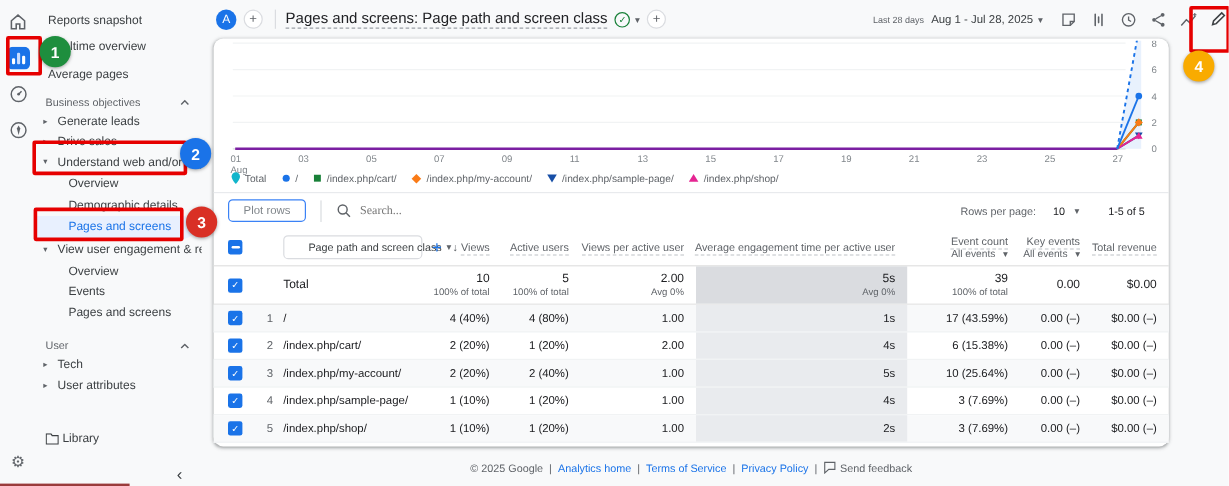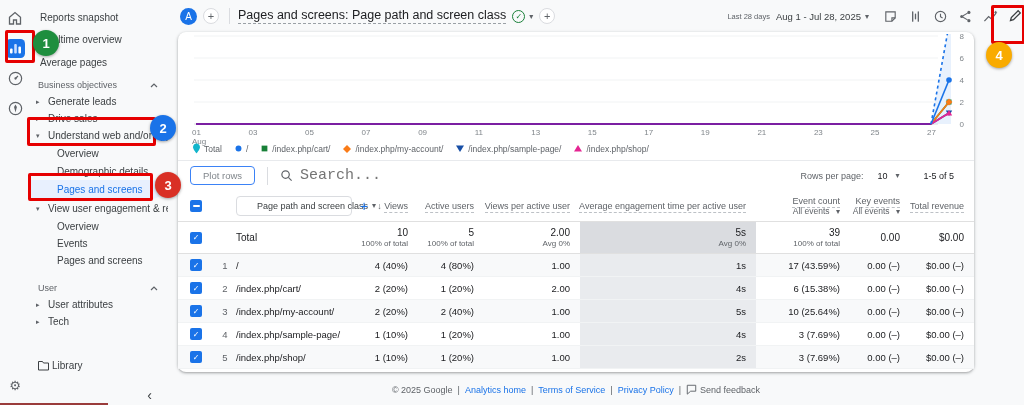--- a/index.html
+++ b/index.html
@@ -45,34 +45,34 @@
   .chart-block{position:absolute;left:0;top:0;width:796px;height:128px;}
   #chart-svg{position:absolute;left:8px;top:2px;overflow:hidden;}
   .legend{position:absolute;left:14px;top:111px;display:flex;align-items:center;gap:12px;font-size:8.5px;color:#5f6368;}
   .legend-item{display:flex;align-items:center;gap:3px;cursor:pointer;}
 
   
   .controls{position:absolute;left:0;top:128px;width:796px;height:30px;display:flex;align-items:center;border-top:1px solid #e8eaed;box-sizing:border-box;}
   .plot-rows{margin-left:12px;padding:3px 12px;border:1px solid #3b82f6;border-radius:4px;color:#80868b;font-size:9.5px;background:#fff;cursor:pointer;}
   .ctl-div{width:1px;height:18px;background:#dadce0;margin:0 12px;}
   .search-wrap{display:flex;align-items:center;gap:5px;flex:1;}
-  .search-input{border:none;outline:none;font-size:15px;color:#3c4043;width:200px;background:transparent;font-family:Liberation Mono, monospace;}
+  .search-input{border:none;outline:none;font-size:10px;color:#3c4043;width:200px;background:transparent;font-family:Liberation Serif, serif;}
   .rpp{display:flex;align-items:center;font-size:9px;color:#5f6368;margin-right:20px;gap:4px;}
   .rpp .val{color:#202124;margin-left:10px;cursor:pointer;}
   .rpp .range{margin-left:20px;color:#202124;text-align:right;}
 
   
   .grid{display:grid;grid-template-columns:36px 22px 116px 66px 66px 96px 176px 94px 60px 64px;align-items:center;}
   .t-head{position:absolute;left:0;top:158px;width:796px;height:32px;border-bottom:1px solid #e0e0e0;box-sizing:border-box;font-size:9px;color:#5f6368;}
   .t-head .hlab{justify-self:end;padding-right:10px;text-align:right;white-space:nowrap;}
   .t-head .dashed{border-bottom:1px dashed #bdc1c6;padding-bottom:1px;cursor:pointer;}
   .dim-cell{display:flex;align-items:center;gap:8px;}
   .dim-dd{width:116px;height:20px;border:1px solid #dadce0;border-radius:4px;display:flex;align-items:center;justify-content:space-between;padding:0 20px;box-sizing:border-box;font-size:9px;color:#3c4043;background:#fff;cursor:pointer;white-space:nowrap;}
   .add-dim{color:#1a73e8;font-size:14px;cursor:pointer;}
-  .sub-dd{font-size:8.5px;color:#5f6368;white-space:nowrap;cursor:pointer;}
+  .sub-dd{font-size:8.5px;color:#5f6368;white-space:nowrap;cursor:pointer;text-align:center;}
   .t-total{position:absolute;left:0;top:190px;width:796px;height:32px;border-bottom:1px solid #e0e0e0;box-sizing:border-box;font-size:10px;}
   .t-body{position:absolute;left:0;top:222px;width:796px;}
   .t-row{height:22px;border-bottom:1px solid #f1f3f4;font-size:9.5px;}
   .t-row:nth-child(odd){background:#f8f9fa;}
   .num-cell{justify-self:end;padding-right:10px;text-align:right;}
   .sub{font-size:8px;color:#5f6368;margin-top:1px;}
   .eng-col{background:#e9ebee;height:100%;display:flex;flex-direction:column;justify-content:center;align-items:flex-end;padding-right:10px;box-sizing:border-box;}
   .t-total .eng-col{background:#dadce0;}
   .row-num{justify-self:center;color:#5f6368;}
   .path-cell{white-space:nowrap;overflow:hidden;}
@@ -170,25 +170,25 @@
     <div class="sb-section" style="margin-top:12px">
       <span>User</span>
       <span class="chev-up">
           <svg width="8" height="5" viewBox="0 0 8 5">
             <path d="M1 4l3-3 3 3" fill="none" stroke="#5f6368" stroke-width="1.2"></path>
           </svg>
         </span>
     </div>
     <div class="sb-exp">
       <span class="tri">▸</span>
-      <span>User attributes</span>
+      <span>Tech</span>
     </div>
     <div class="sb-exp">
       <span class="tri">▸</span>
-      <span>Tech</span>
+      <span>User attributes</span>
     </div>
     <div class="sb-lib">
       <svg width="11" height="10" viewBox="0 0 11 10">
           <path d="M.5.5h4l1 1.5h5v7H.5z" fill="none" stroke="#3c4043" stroke-width="1"></path>
         </svg>
       <span>Library</span>
     </div>
     <div class="sb-collapse">‹</div>
   </div>
 

